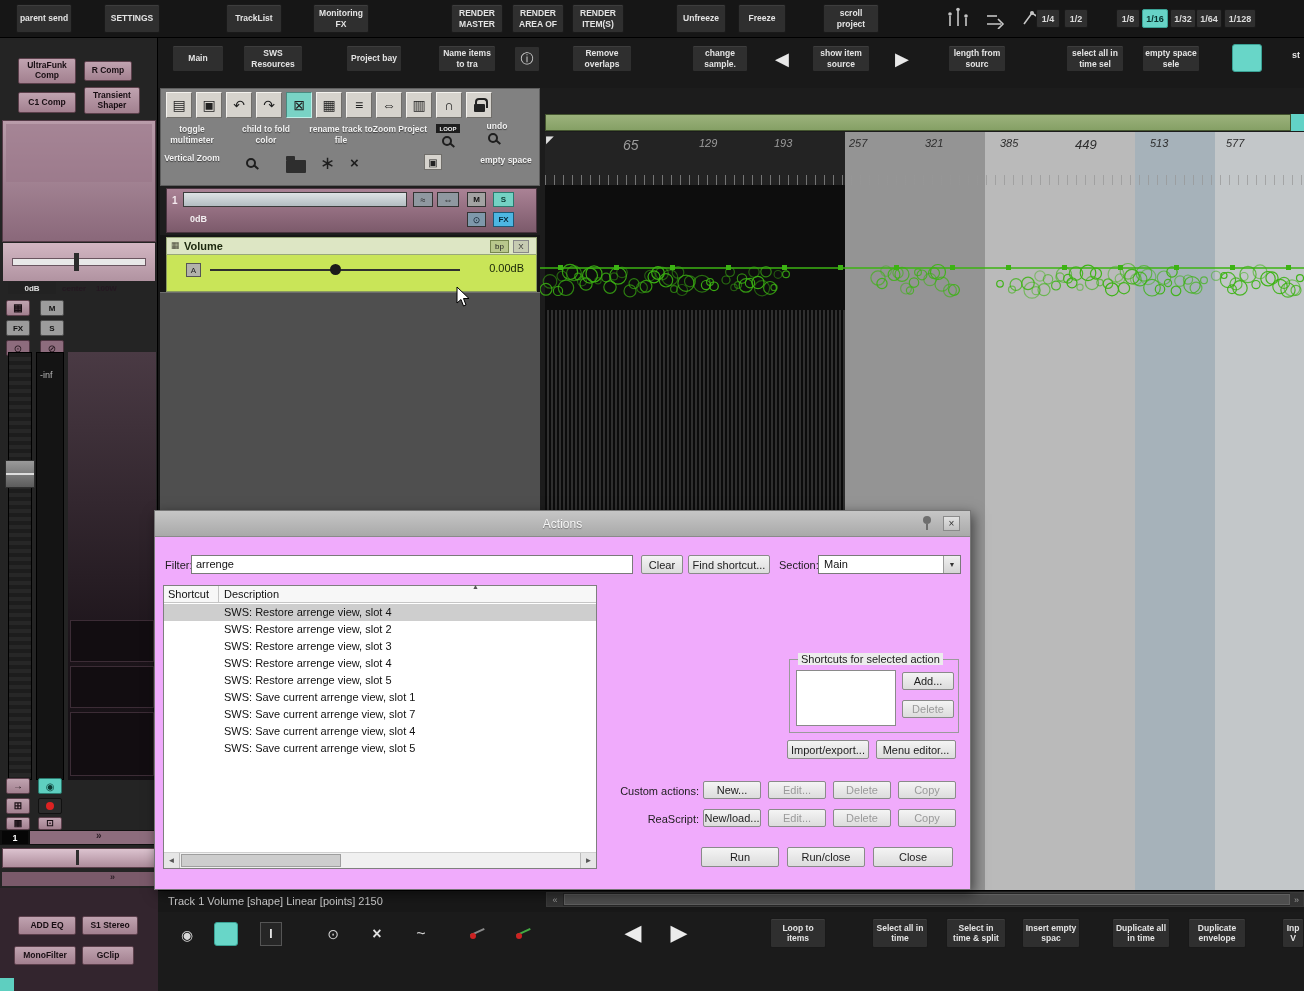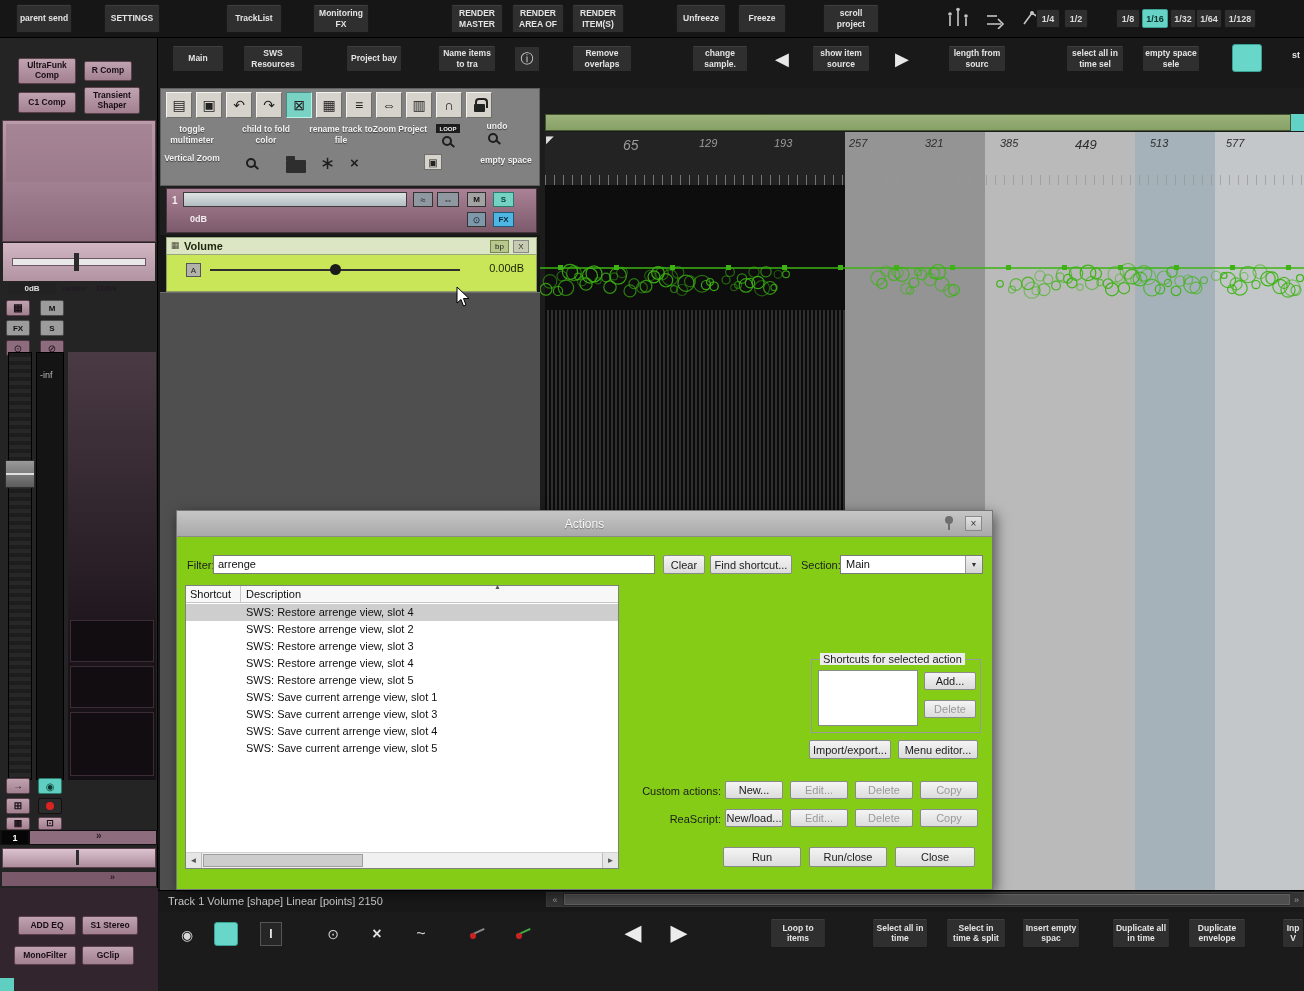--- a/index.html
+++ b/index.html
@@ -345,21 +345,21 @@
       <span class="dt"></span>
     </div>
   <div class="dot-icon" style="left:514px;top:922px">
       <span class="ln" style="background:#4a4"></span>
       <span class="dt"></span>
     </div>
   <div class="chip" style="left:616px;top:918px;width:34px;height:30px;color:#ececec;font-size:22px">◀</div>
   <div class="chip" style="left:662px;top:918px;width:34px;height:30px;color:#ececec;font-size:22px">▶</div>
   <div class="tbtn" style="left:1282px;top:918px;width:22px;height:30px">Inp V</div>
 
-  <div class="abs" id="actions-dialog" style="left:176px;top:510px;width:817px;height:380px;background:#84cc16;border:1px solid #767676;box-shadow:3px 4px 12px rgba(0,0,0,.55);z-index:50">
+  <div class="abs" id="actions-dialog" style="left:154px;top:510px;width:817px;height:380px;background:#f0abfc;border:1px solid #767676;box-shadow:3px 4px 12px rgba(0,0,0,.55);z-index:50">
     <div class="abs" style="left:0;top:0;width:100%;height:26px;background:linear-gradient(#c6c6c6,#a9a9a9);border-bottom:1px solid #8a8a8a">
       <div class="abs" style="width:100%;text-align:center;top:6px;font-size:12px;color:#f6f6f6;text-shadow:0 1px 1px rgba(0,0,0,.35)">Actions</div>
       <div class="abs" style="left:768px;top:5px;width:10px;height:16px">
           <div style="width:8px;height:8px;border-radius:50%;background:#6e6e6e"></div>
           <div style="width:2px;height:6px;background:#6e6e6e;margin-left:3px"></div>
         </div>
       <div class="chip" style="left:788px;top:5px;width:17px;height:15px;background:linear-gradient(#e2e2e2,#c2c2c2);border:1px solid #8a8a8a;font-size:10px;color:#333">×</div>
     </div>
     <div class="dlg-label" style="left:10px;top:48px">Filter:</div>
     <div class="abs" style="left:36px;top:44px;width:442px;height:19px;background:#fff;border:1px solid #7a7a7a;font-size:11px;line-height:17px;padding-left:4px;color:#111"><span>arrenge</span></div>
@@ -377,21 +377,21 @@
         <span style="position:absolute;left:60px;top:2px;font-size:11px;color:#111">Description</span>
         <span style="position:absolute;left:308px;top:-3px;font-size:7px;color:#555">▲</span>
       </div>
       <div class="abs" id="action-rows" style="left:0;top:18px;width:100%">
           <div class="arow sel">SWS: Restore arrenge view, slot 4</div>
           <div class="arow">SWS: Restore arrenge view, slot 2</div>
           <div class="arow">SWS: Restore arrenge view, slot 3</div>
           <div class="arow">SWS: Restore arrenge view, slot 4</div>
           <div class="arow">SWS: Restore arrenge view, slot 5</div>
           <div class="arow">SWS: Save current arrenge view, slot 1</div>
-          <div class="arow">SWS: Save current arrenge view, slot 3</div>
+          <div class="arow">SWS: Save current arrenge view, slot 7</div>
           <div class="arow">SWS: Save current arrenge view, slot 4</div>
           <div class="arow">SWS: Save current arrenge view, slot 5</div>
         </div>
       <div class="abs" style="left:0;top:266px;width:432px;height:16px;background:#f0f0f0;border-top:1px solid #d0d0d0">
         <span class="chip" style="left:0;top:0;width:16px;height:15px;background:#e6e6e6;border-right:1px solid #bbb;font-size:8px;color:#555">◄</span>
         <span class="abs" style="left:17px;top:1px;width:160px;height:13px;background:#cdcdcd;border:1px solid #9e9e9e"></span>
         <span class="chip" style="right:0;top:0;width:16px;height:15px;background:#e6e6e6;border-left:1px solid #bbb;font-size:8px;color:#555">►</span>
       </div>
     </div>
     <div class="abs" style="left:634px;top:148px;width:170px;height:74px;border:1px solid #9a9a9a">

